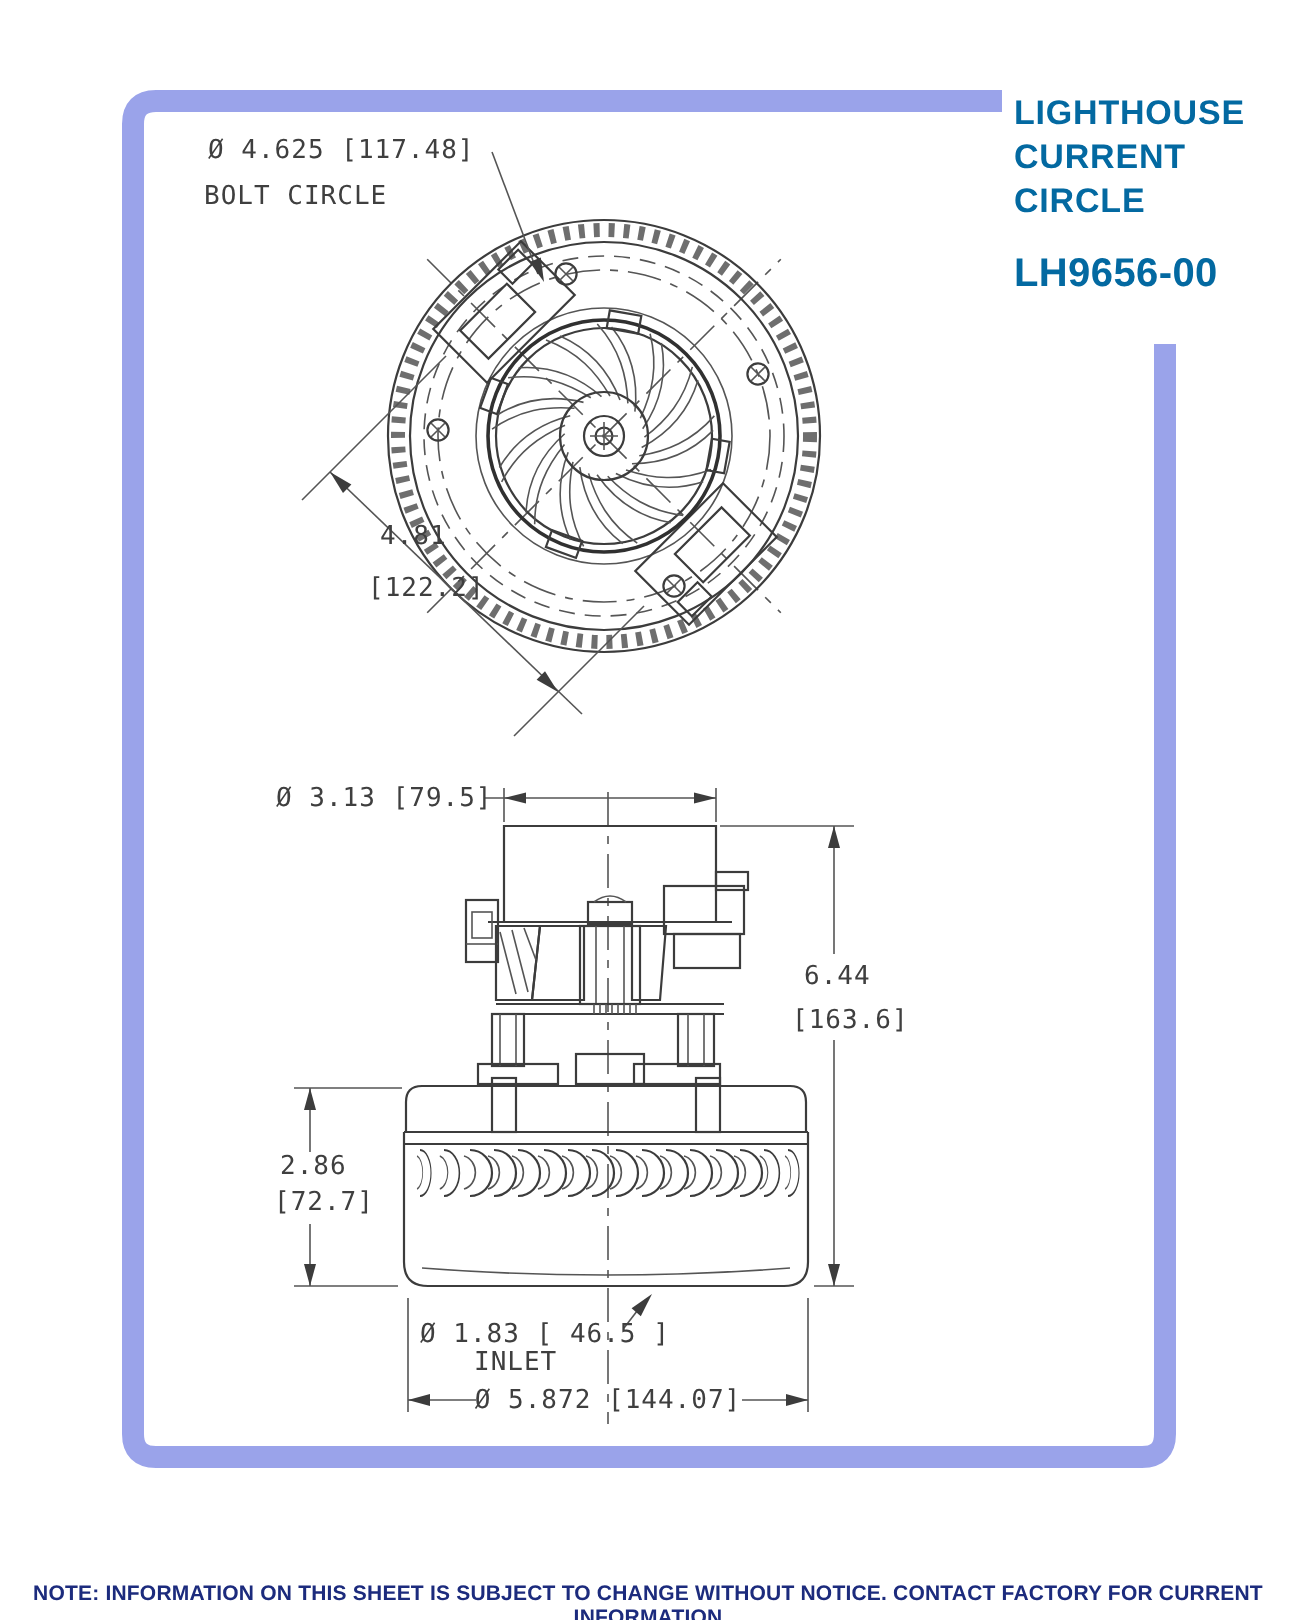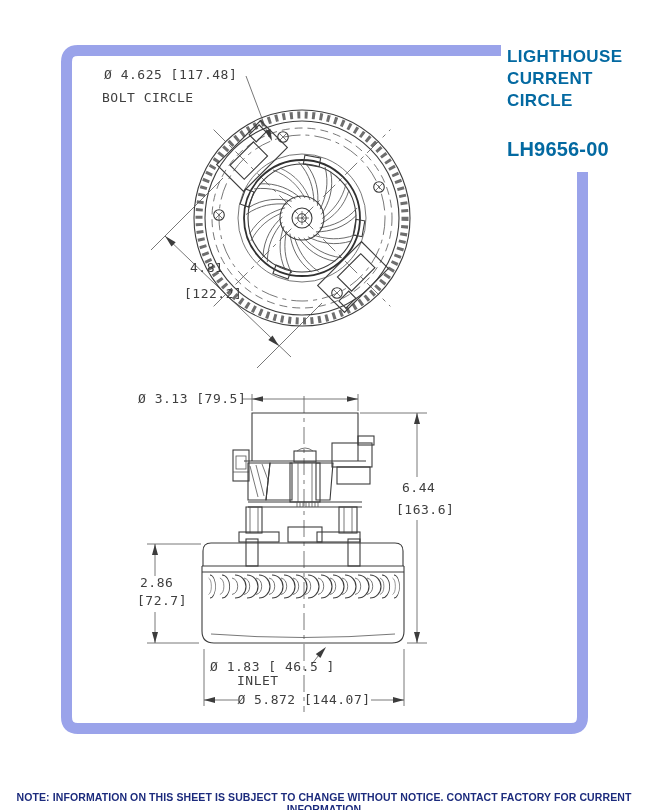--- a/index.html
+++ b/index.html
@@ -14,21 +14,21 @@
   .dash{stroke-dasharray:8 5;}
   .cdash{stroke-dasharray:17 5 4 5;}
   .knurl{fill:none;stroke:#4a4a4a;stroke-width:7;stroke-dasharray:3 4.5;opacity:.8;}
   .arrow{fill:#3c3c3c;stroke:none;}
   .frame{fill:none;stroke:#9aa3ea;stroke-width:11;}
   .dimtxt{font-family:"DejaVu Sans Mono","Liberation Mono",monospace;font-size:13px;
           fill:#3f3f3f;letter-spacing:0.5px;}
 
   .title-block{position:absolute;left:507px;top:46px;color:#0369a1;}
   .brand{font-weight:bold;font-size:17px;line-height:22px;letter-spacing:0.4px;}
-  .model{font-weight:bold;font-size:20px;margin-top:26px;letter-spacing:0.2px;}
+  .model{font-weight:bold;font-size:20px;margin-top:14px;letter-spacing:0.2px;}
   .note{position:absolute;left:0;right:0;top:791px;text-align:center;
         font-weight:bold;font-size:10.5px;color:#1c2b7d;letter-spacing:0.1px;}
 </style>
 </head>
 <body>
 
 <div class="sheet">
 
   <svg width="648" height="810" viewBox="0 0 648 810">
     <defs>

